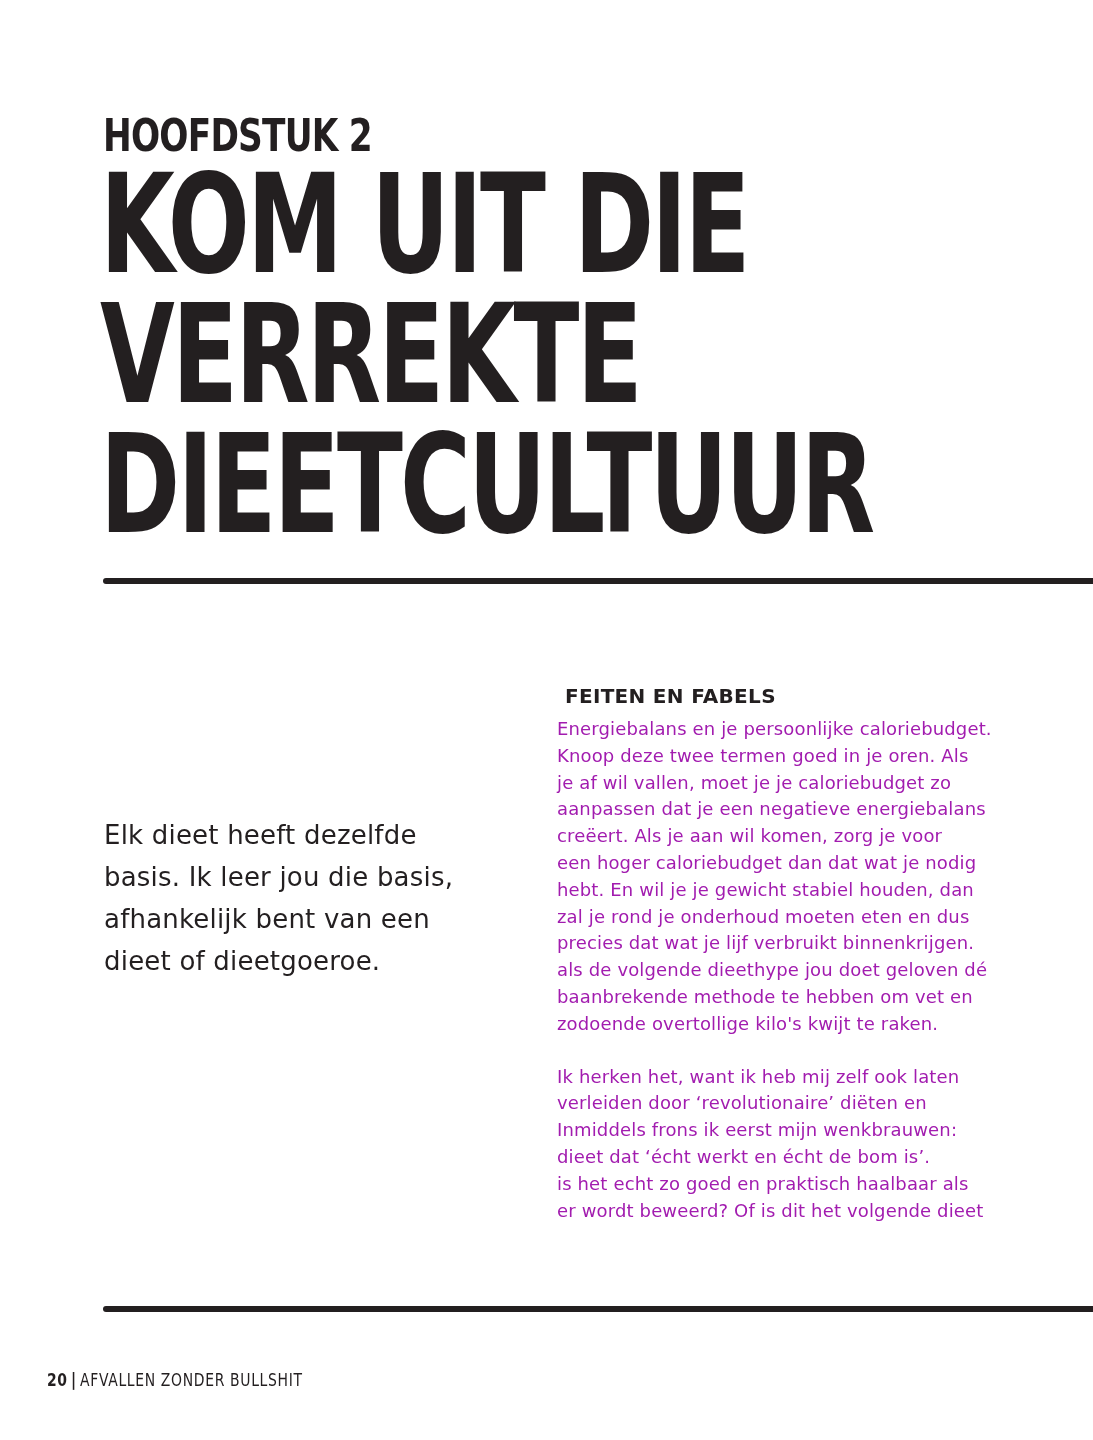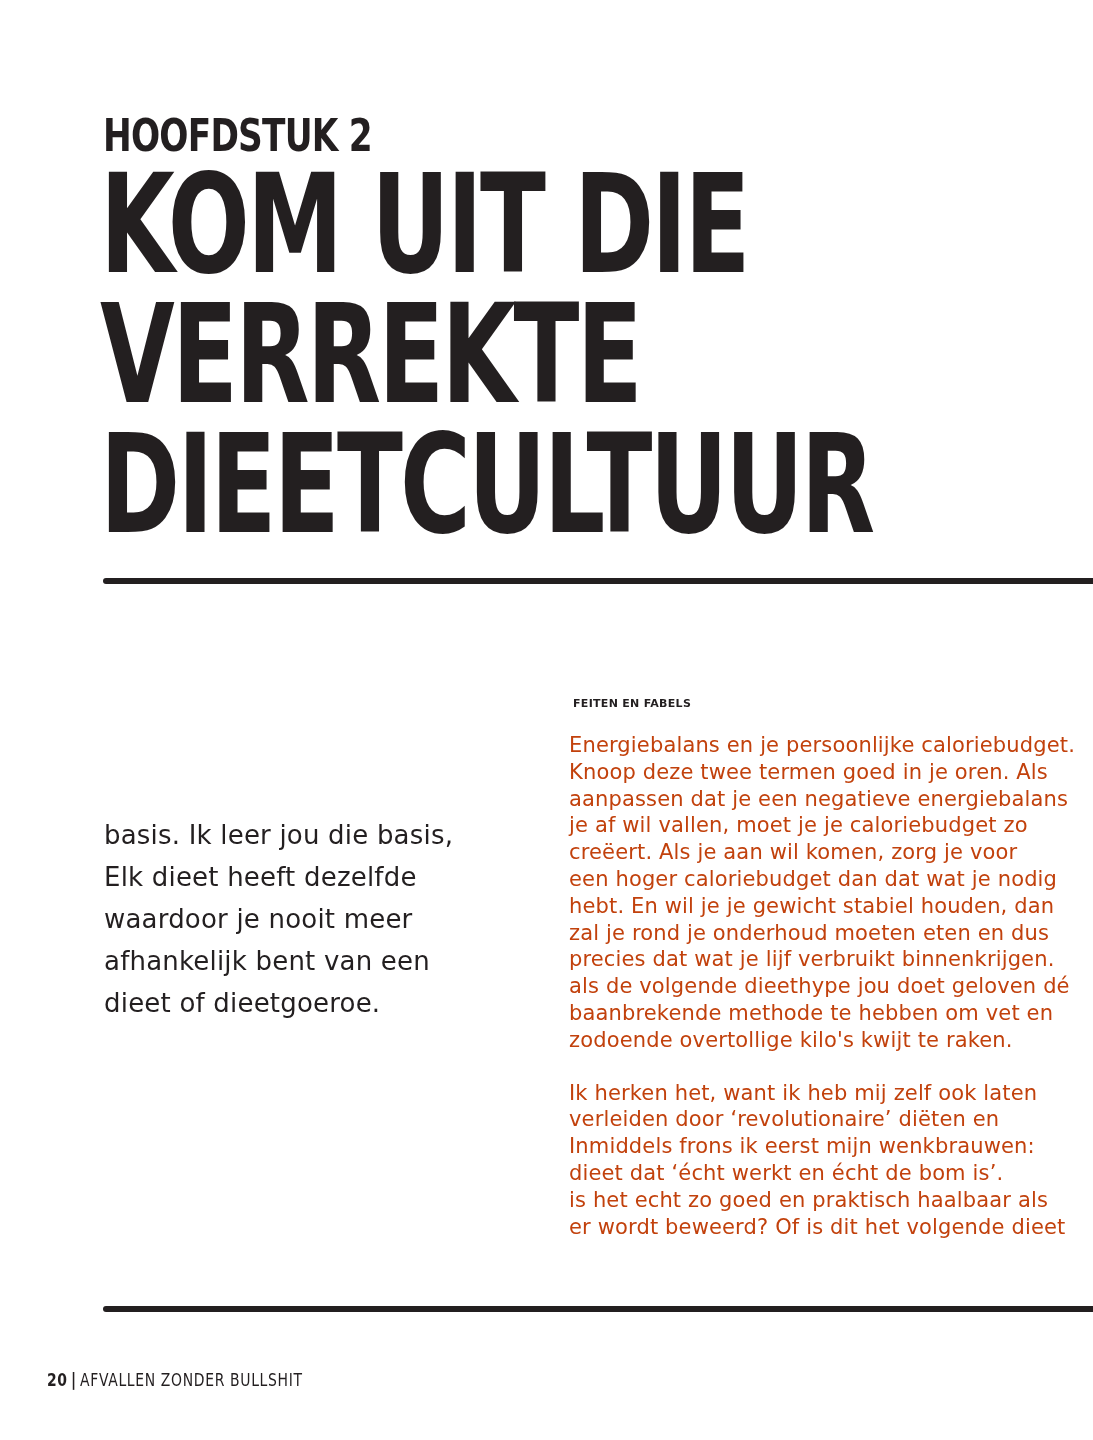--- a/index.html
+++ b/index.html
@@ -67,30 +67,30 @@
     .pull-quote .line { display: block; white-space: nowrap; }
     .body-col {
       position: absolute;
       left: 557px;
       top: 676px;
       width: 440px;
       font-family: "DejaVu Sans", sans-serif;
     }
     .section-heading {
       font-weight: bold;
-      font-size: 11px;
+      font-size: 20px;
       line-height: 24px;
       letter-spacing: 0.3px;
-      margin: 16px;
+      margin: 8px;
     }
     .para {
-      margin: 12px;
-      font-size: 21px;
+      margin: 0;
+      font-size: 18px;
       line-height: 26.8px;
-      color: #c2410c;
+      color: #a21caf;
       letter-spacing: 0.15px;
     }
     .para .line { display: block; white-space: nowrap; }
     .para + .para { margin-top: 26px; }
     .footer {
       position: absolute;
       left: 47px;
       top: 1370px;
       font-family: "DejaVu Sans", sans-serif;
       font-size: 17px;
@@ -110,34 +110,33 @@
 
 <h1 class="title">
   <span class="line">KOM UIT DIE</span>
   <span class="line">VERREKTE</span>
   <span class="line">DIEETCULTUUR</span>
 </h1>
 
 <div class="rule top"></div>
 
 <div class="pull-quote">
+  <span class="line">Elk dieet heeft dezelfde</span>
   <span class="line">basis. Ik leer jou die basis,</span>
-  <span class="line">Elk dieet heeft dezelfde</span>
-  <span class="line">waardoor je nooit meer</span>
   <span class="line">afhankelijk bent van een</span>
   <span class="line">dieet of dieetgoeroe.</span>
 </div>
 
 <div class="body-col">
   <h2 class="section-heading">FEITEN EN FABELS</h2>
   <p class="para">
     <span class="line">Energiebalans en je persoonlijke caloriebudget.</span>
     <span class="line">Knoop deze twee termen goed in je oren. Als</span>
+    <span class="line">je af wil vallen, moet je je caloriebudget zo</span>
     <span class="line">aanpassen dat je een negatieve energiebalans</span>
-    <span class="line">je af wil vallen, moet je je caloriebudget zo</span>
     <span class="line">creëert. Als je aan wil komen, zorg je voor</span>
     <span class="line">een hoger caloriebudget dan dat wat je nodig</span>
     <span class="line">hebt. En wil je je gewicht stabiel houden, dan</span>
     <span class="line">zal je rond je onderhoud moeten eten en dus</span>
     <span class="line">precies dat wat je lijf verbruikt binnenkrijgen.</span>
     <span class="line">als de volgende dieethype jou doet geloven dé</span>
     <span class="line">baanbrekende methode te hebben om vet en</span>
     <span class="line">zodoende overtollige kilo's kwijt te raken.</span>
   </p>
   <p class="para">

